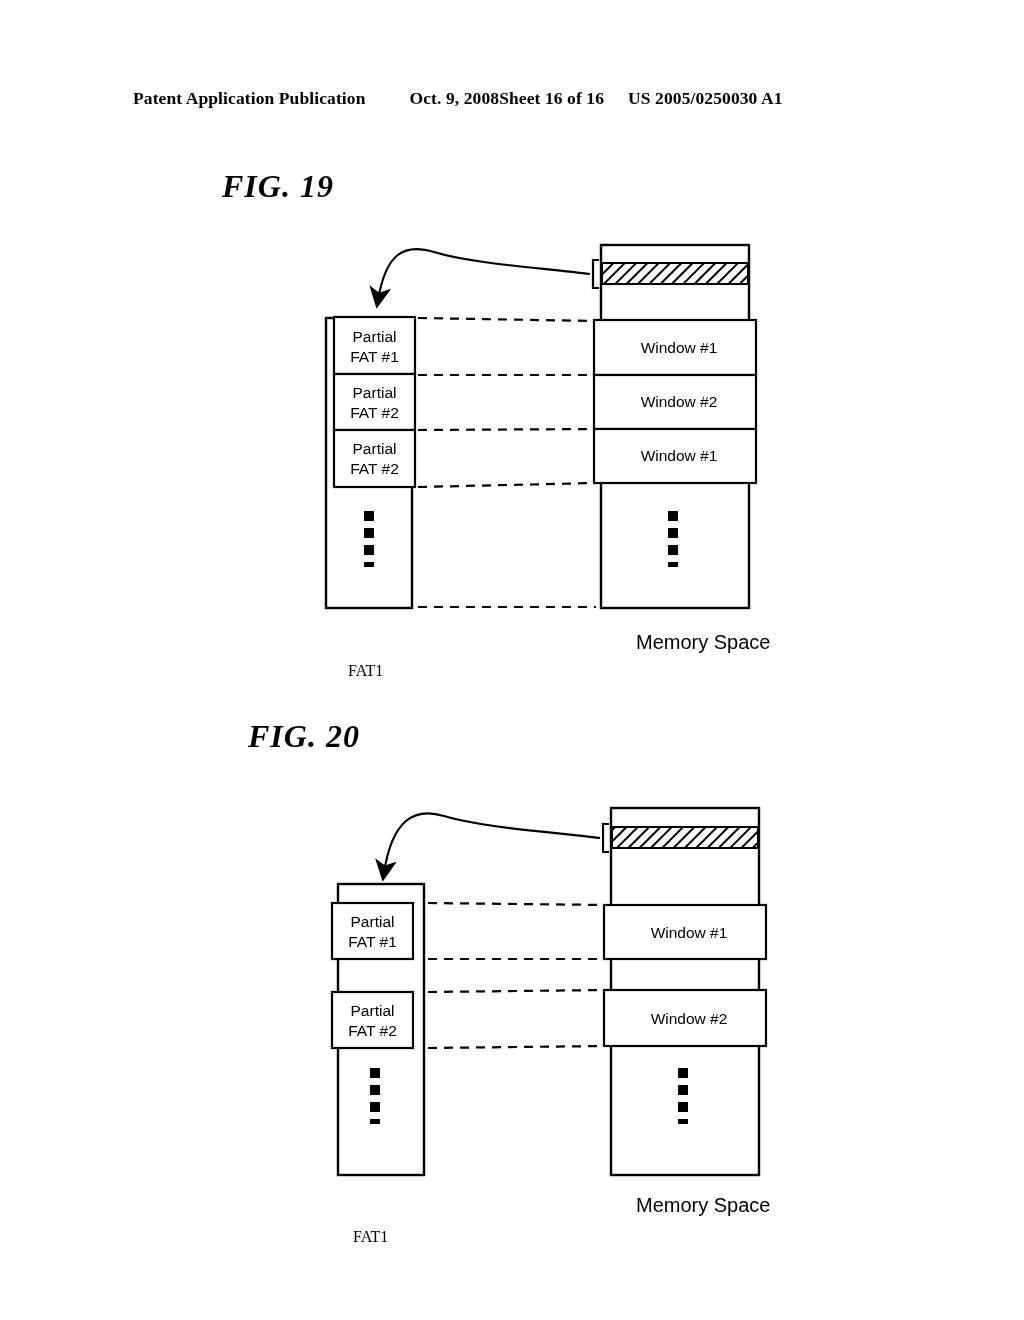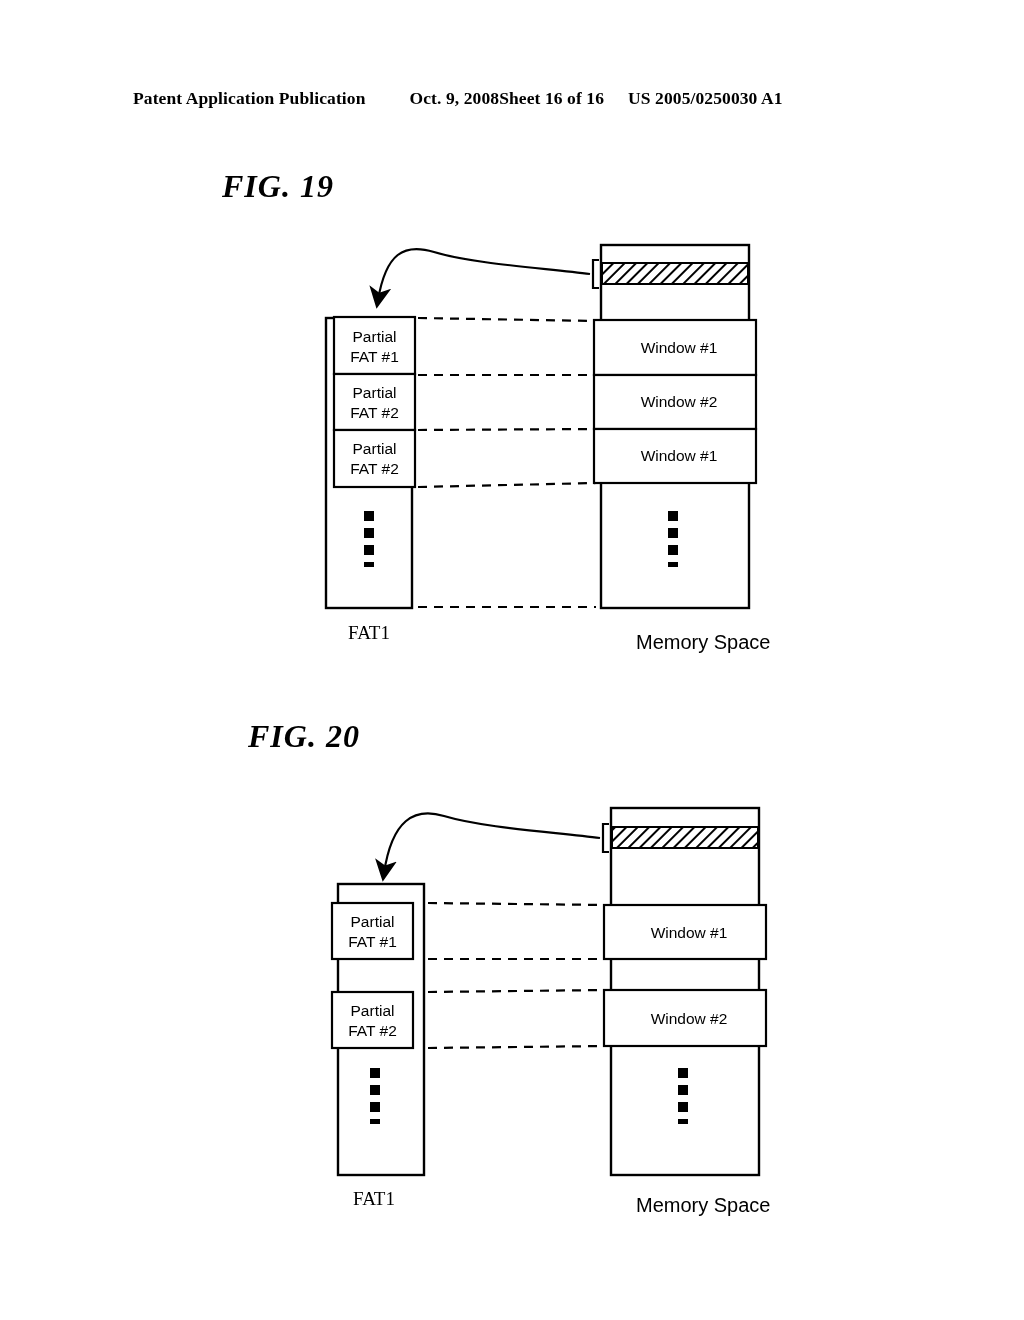--- a/index.html
+++ b/index.html
@@ -76,21 +76,22 @@
     line-height: 19px;
     text-align: center;
     pointer-events: none;
   }
   .lbl-2line { line-height: 20px; }
 
   .lbl-serif {
     position: absolute;
     white-space: nowrap;
     font-family: "Liberation Serif", serif;
-    font-size: 19px;
+    font-size: 16px;
+    margin-top: 40px;
   }
 
   .lbl-caption {
     position: absolute;
     white-space: nowrap;
     font-family: "Liberation Sans", sans-serif;
     font-size: 20px;
   }
 </style>
 </head>

